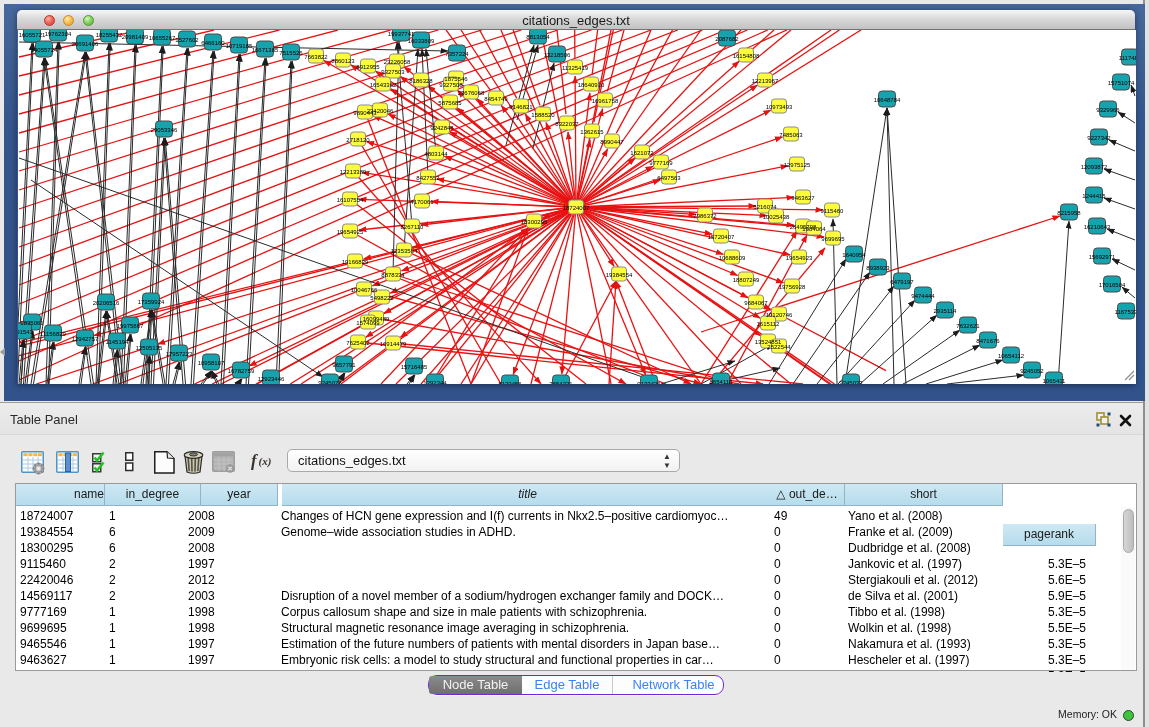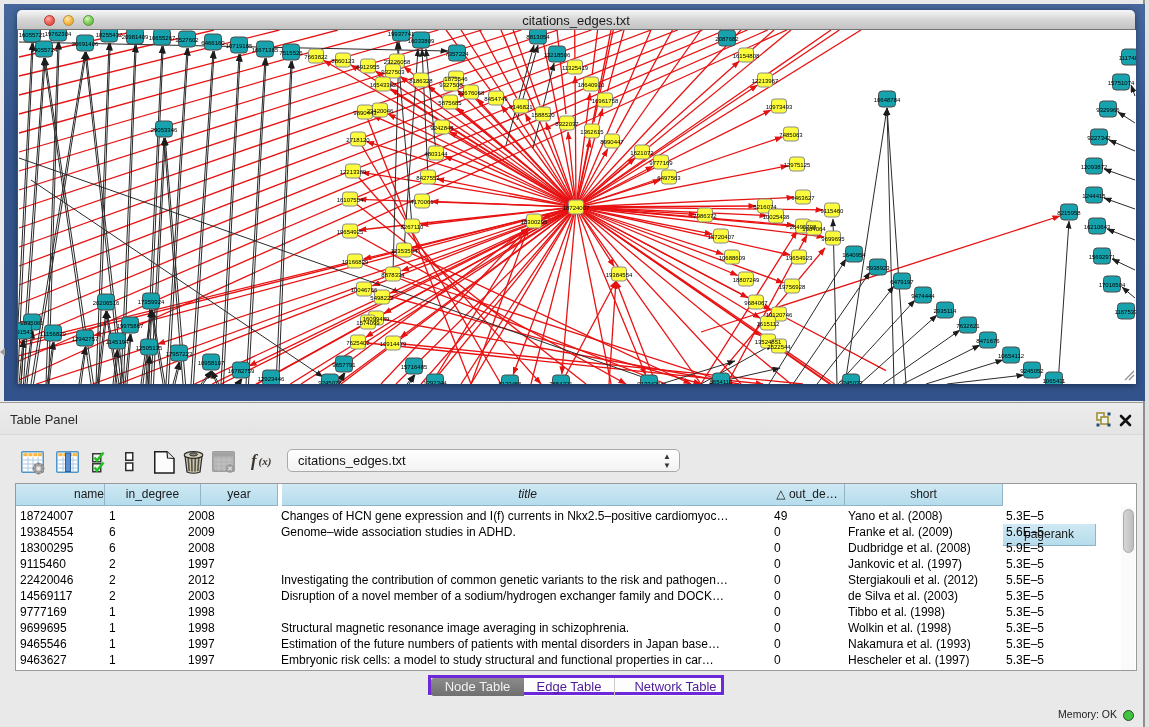--- a/index.html
+++ b/index.html
@@ -30,25 +30,25 @@
 #thead .hc{position:absolute;top:0;height:22px;background:linear-gradient(to bottom,#cfe8f4,#b5dcec);border-right:1px solid #92b4c4;border-bottom:1px solid #92b4c4;text-align:center;line-height:21px;color:#1a1a1a;}
 #tbody{position:absolute;left:0;top:24px;width:1120px;height:164px;overflow:hidden;}
 .tr{position:relative;width:1080px;height:16px;line-height:16px;color:#000;}
 .c{position:absolute;top:0;height:16px;white-space:nowrap;overflow:hidden;}
 .c0{left:4px;width:84px;}
 .c1{left:93px;width:92px;}
 .c2{left:172px;width:73px;}
 .c3{left:265px;width:486px;}
 .c4{left:758px;width:71px;}
 .c5{left:832px;width:155px;}
-.c6{left:990px;width:90px;}
+.c6{left:1032px;width:90px;margin-top:48px;}
 #vscroll{position:absolute;right:1px;top:23px;width:14px;height:163px;background:#fafafa;}
 #vthumb{position:absolute;left:1.5px;top:2px;width:11px;height:44px;background:linear-gradient(to right,#d6d6d6,#bdbdbd);border:1px solid #a8a8a8;border-radius:6px;}
-#tabs{position:absolute;left:428px;top:274px;width:296px;height:20px;border:3px solid #6d28d9;border-radius:0;background:#fdfdfd;box-shadow:0 1px 0 rgba(255,255,255,.7);}
-.tab{position:absolute;top:0;height:18px;font-size:13px;line-height:18px;text-align:center;color:#4c1d95;}
+#tabs{position:absolute;left:428px;top:274px;width:296px;height:20px;border:1px solid #6d28d9;border-radius:9px;background:#fdfdfd;box-shadow:0 1px 0 rgba(255,255,255,.7);}
+.tab{position:absolute;top:0;height:18px;font-size:13px;line-height:18px;text-align:center;color:#3b82f6;}
 #tab1{left:0;width:93px;background:linear-gradient(to bottom,#8b8b8b,#6f6f6f);color:#f2f2f2;border-radius:3px 0 0 3px;}
 #tab2{left:93px;width:91px;border-right:1px solid #c9c9c9;}
 #tab3{left:185px;width:119px;}
 #status{position:absolute;left:0;top:700px;width:1143px;height:27px;}
 #status .t{position:absolute;right:26px;top:8px;font-size:10.5px;color:#222;}
 #memdot{position:absolute;right:9px;top:10px;width:11px;height:11px;border-radius:50%;background:#3ec43e;border:1.5px solid #2a4a2a;}
 </style>
 </head>
 <body>
 <div id="page">
@@ -734,38 +734,38 @@
             <div class="c c1">2</div>
             <div class="c c2">1997</div>
             <div class="c c4">0</div>
             <div class="c c5">Jankovic et al. (1997)</div>
             <div class="c c6">5.3E–5</div>
           </div>
           <div class="tr">
             <div class="c c0">22420046</div>
             <div class="c c1">2</div>
             <div class="c c2">2012</div>
-            <div class="c c3">Investigating the contribution of common genetic variants to the risk and pathogen…</div>
             <div class="c c4">0</div>
             <div class="c c5">Stergiakouli et al. (2012)</div>
             <div class="c c6">5.5E–5</div>
           </div>
           <div class="tr">
             <div class="c c0">14569117</div>
             <div class="c c1">2</div>
             <div class="c c2">2003</div>
             <div class="c c3">Disruption of a novel member of a sodium/hydrogen exchanger family and DOCK…</div>
             <div class="c c4">0</div>
-            <div class="c c5">de Silva et al. (2003)</div>
+            <div class="c c5">de Silva et al. (2001)</div>
             <div class="c c6">5.3E–5</div>
           </div>
           <div class="tr">
             <div class="c c0">9777169</div>
             <div class="c c1">1</div>
             <div class="c c2">1998</div>
+            <div class="c c3">Corpus callosum shape and size in male patients with schizophrenia.</div>
             <div class="c c4">0</div>
             <div class="c c5">Tibbo et al. (1998)</div>
             <div class="c c6">5.3E–5</div>
           </div>
           <div class="tr">
             <div class="c c0">9699695</div>
             <div class="c c1">1</div>
             <div class="c c2">1998</div>
             <div class="c c3">Structural magnetic resonance image averaging in schizophrenia.</div>
             <div class="c c4">0</div>

